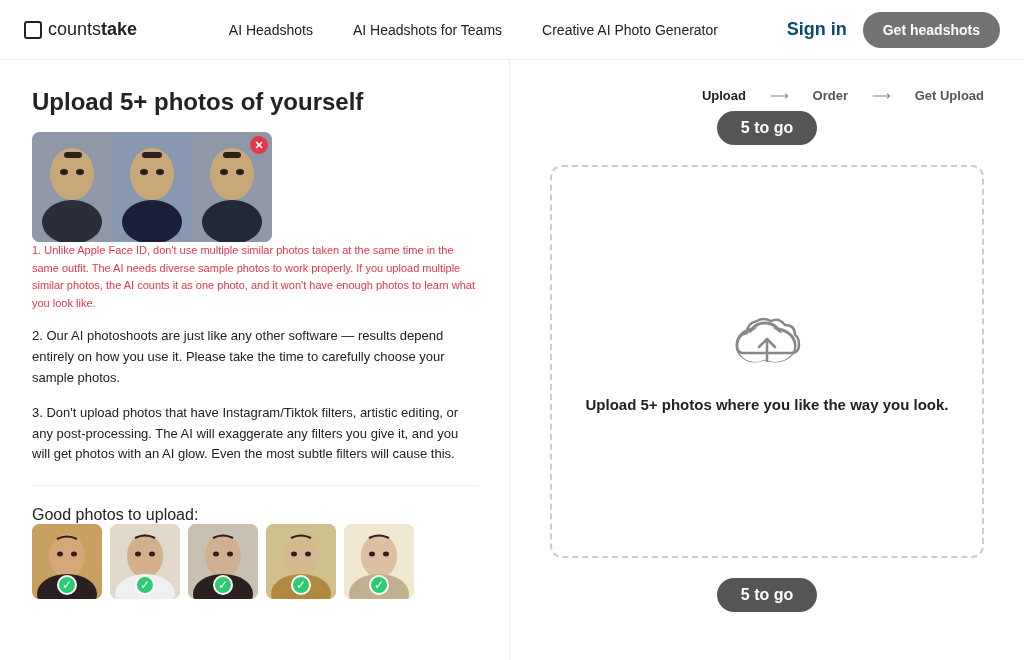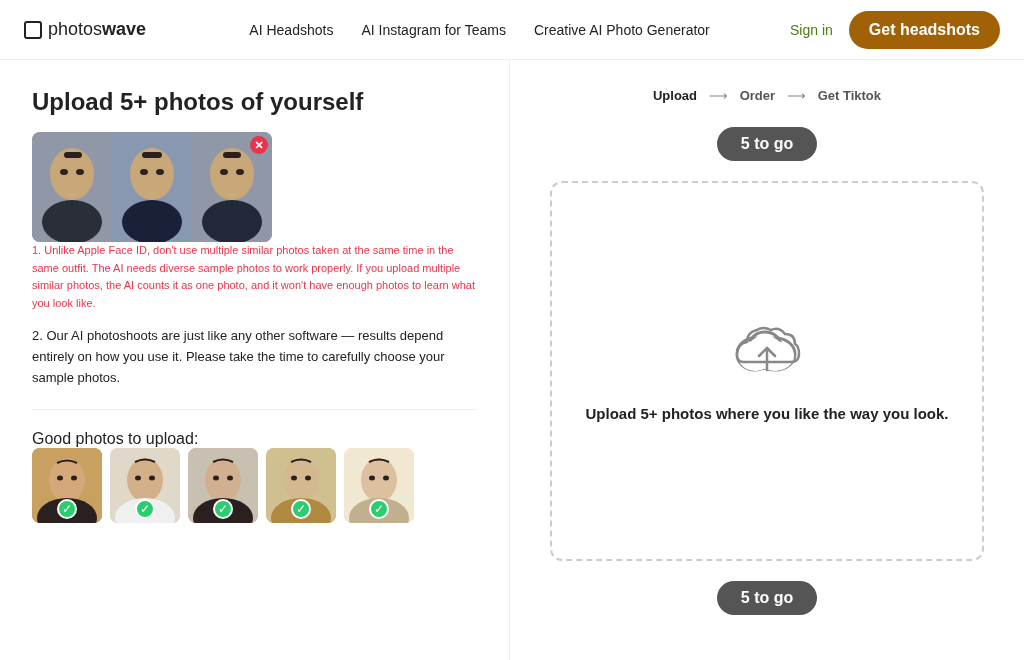--- a/index.html
+++ b/index.html
@@ -8,27 +8,27 @@
     
     .header {
       display: flex; align-items: center; justify-content: space-between;
       padding: 0 24px; height: 60px; border-bottom: 1px solid #eee;
       position: sticky; top: 0; background: #fff; z-index: 10;
     }
     .logo { display: flex; align-items: center; gap: 6px; font-size: 18px; font-weight: 700; }
     .logo-square { width: 18px; height: 18px; border: 2px solid #222; border-radius: 3px; }
     .logo span.dream { font-weight: 400; }
     .logo span.wave { font-weight: 700; }
-    .nav { display: flex; gap: 28px; align-items: flex-end; margin-left: 23px; }
+    .nav { display: flex; gap: 40px; align-items: flex-end; margin-left: 23px; }
     .nav a { text-decoration: none; color: #222; font-size: 14px; font-weight: 500; cursor: pointer; }
     .header-actions { display: flex; align-items: center; gap: 16px; }
-    .sign-in-btn { background: none; border: none; cursor: pointer; font-size: 14px; font-weight: 400; color: #4d7c0f; }
+    .sign-in-btn { background: none; border: none; cursor: pointer; font-size: 18px; font-weight: 700; color: #0c4a6e; }
     .get-headshots-btn {
-      background: #a16207; color: #fff; border: none; border-radius: 24px;
-      padding: 10px 20px; font-size: 16px; font-weight: 600; cursor: pointer;
+      background: #737373; color: #fff; border: none; border-radius: 24px;
+      padding: 10px 20px; font-size: 14px; font-weight: 600; cursor: pointer;
     }
 
     
     .main-container { display: flex; height: calc(100vh - 60px); overflow: hidden; }
 
     
     .left-panel { flex: 0 0 510px; padding: 28px 32px; overflow-y: auto; border-right: 1px solid #eee; }
     .section-title { font-size: 24px; font-weight: 700; margin-bottom: 16px; }
     .preview-strip-inner {
       display: flex; width: 240px; height: 110px; border-radius: 8px; overflow: hidden; position: relative;
@@ -54,21 +54,21 @@
     }
     .check-badge {
       position: absolute; bottom: 4px; left: 50%; transform: translateX(-50%);
       width: 20px; height: 20px; background: #2ecc71; border-radius: 50%;
       display: flex; align-items: center; justify-content: center;
       color: #fff; font-size: 12px; border: 2px solid #fff;
     }
 
     
     .right-panel { flex: 1; padding: 28px 40px; display: flex; flex-direction: column; align-items: center; }
-    .progress-row { display: flex; align-items: center; gap: 12px; margin-bottom: 24px; width: 100%; justify-content: center; }
+    .progress-row { display: flex; align-items: center; gap: 24px; margin-bottom: 8px; width: 100%; justify-content: flex-end; }
     .progress-step { font-size: 13px; font-weight: 600; color: #555; }
     .progress-arrow { color: #888; font-size: 13px; }
     .progress-step.active { color: #222; }
 
     .counter-badge {
       background: #555; color: #fff; border-radius: 24px;
       padding: 8px 24px; font-size: 16px; font-weight: 600; text-align: center;
       margin-bottom: 20px;
     }
 
@@ -103,26 +103,26 @@
     
     .face-svg { width: 100%; height: 100%; }
   </style>
 </head>
 <body>
 
 <header class="header">
   <div class="logo">
     <div class="logo-square"></div>
     <span>
-      <span class="dream">photos</span><span class="wave">wave</span>
+      <span class="dream">counts</span><span class="wave">take</span>
     </span>
   </div>
   <nav class="nav">
     <a>AI Headshots</a>
-    <a>AI Instagram for Teams</a>
+    <a>AI Headshots for Teams</a>
     <a>Creative AI Photo Generator</a>
   </nav>
   <div class="header-actions">
     <button class="sign-in-btn">Sign in</button>
     <button class="get-headshots-btn">Get headshots</button>
   </div>
 </header>
 
 <div class="main-container">
 
@@ -160,20 +160,21 @@
           <ellipse cx="48" cy="40" rx="4" ry="3" fill="#2a2020"></ellipse>
           <rect x="31" y="20" width="18" height="6" rx="3" fill="#2a2020"></rect>
         </svg>
         <div class="remove-btn">✕</div>
       </div>
     </div>
 
     <p class="tip-red">1. Unlike Apple Face ID, don't use multiple similar photos taken at the same time in the same outfit. The AI needs diverse sample photos to work properly. If you upload multiple similar photos, the AI counts it as one photo, and it won't have enough photos to learn what you look like.</p>
 
     <p class="tip">2. Our AI photoshoots are just like any other software — results depend entirely on how you use it. Please take the time to carefully choose your sample photos.</p>
+    <p class="tip">3. Don't upload photos that have Instagram/Tiktok filters, artistic editing, or any post-processing. The AI will exaggerate any filters you give it, and you will get photos with an AI glow. Even the most subtle filters will cause this.</p>
 
     <hr class="divider">
 
     <h3 class="good-photos-title">Good photos to upload:</h3>
     <div class="good-photos-strip">
       <div class="good-photo gp1">
         <svg viewBox="0 0 70 75" xmlns="http://www.w3.org/2000/svg" class="face-svg">
           <rect width="70" height="75" fill="#c8a060"></rect>
           <ellipse cx="35" cy="32" rx="18" ry="22" fill="#d4a878"></ellipse>
           <ellipse cx="35" cy="70" rx="30" ry="20" fill="#2a2020"></ellipse>
@@ -231,21 +232,21 @@
     </div>
   </div>
 
   <div class="right-panel">
 
     <div class="progress-row">
       <span class="progress-step active">Upload</span>
       <span class="progress-arrow">⟶</span>
       <span class="progress-step">Order</span>
       <span class="progress-arrow">⟶</span>
-      <span class="progress-step">Get Tiktok</span>
+      <span class="progress-step">Get Upload</span>
     </div>
 
     <div class="counter-badge">5 to go</div>
 
     <div class="upload-box">
 
       <div class="upload-icon">
         <svg width="80" height="70" viewBox="0 0 80 70" xmlns="http://www.w3.org/2000/svg">
 
           <ellipse cx="28" cy="42" rx="18" ry="16" fill="none" stroke="#888" stroke-width="3"></ellipse>

